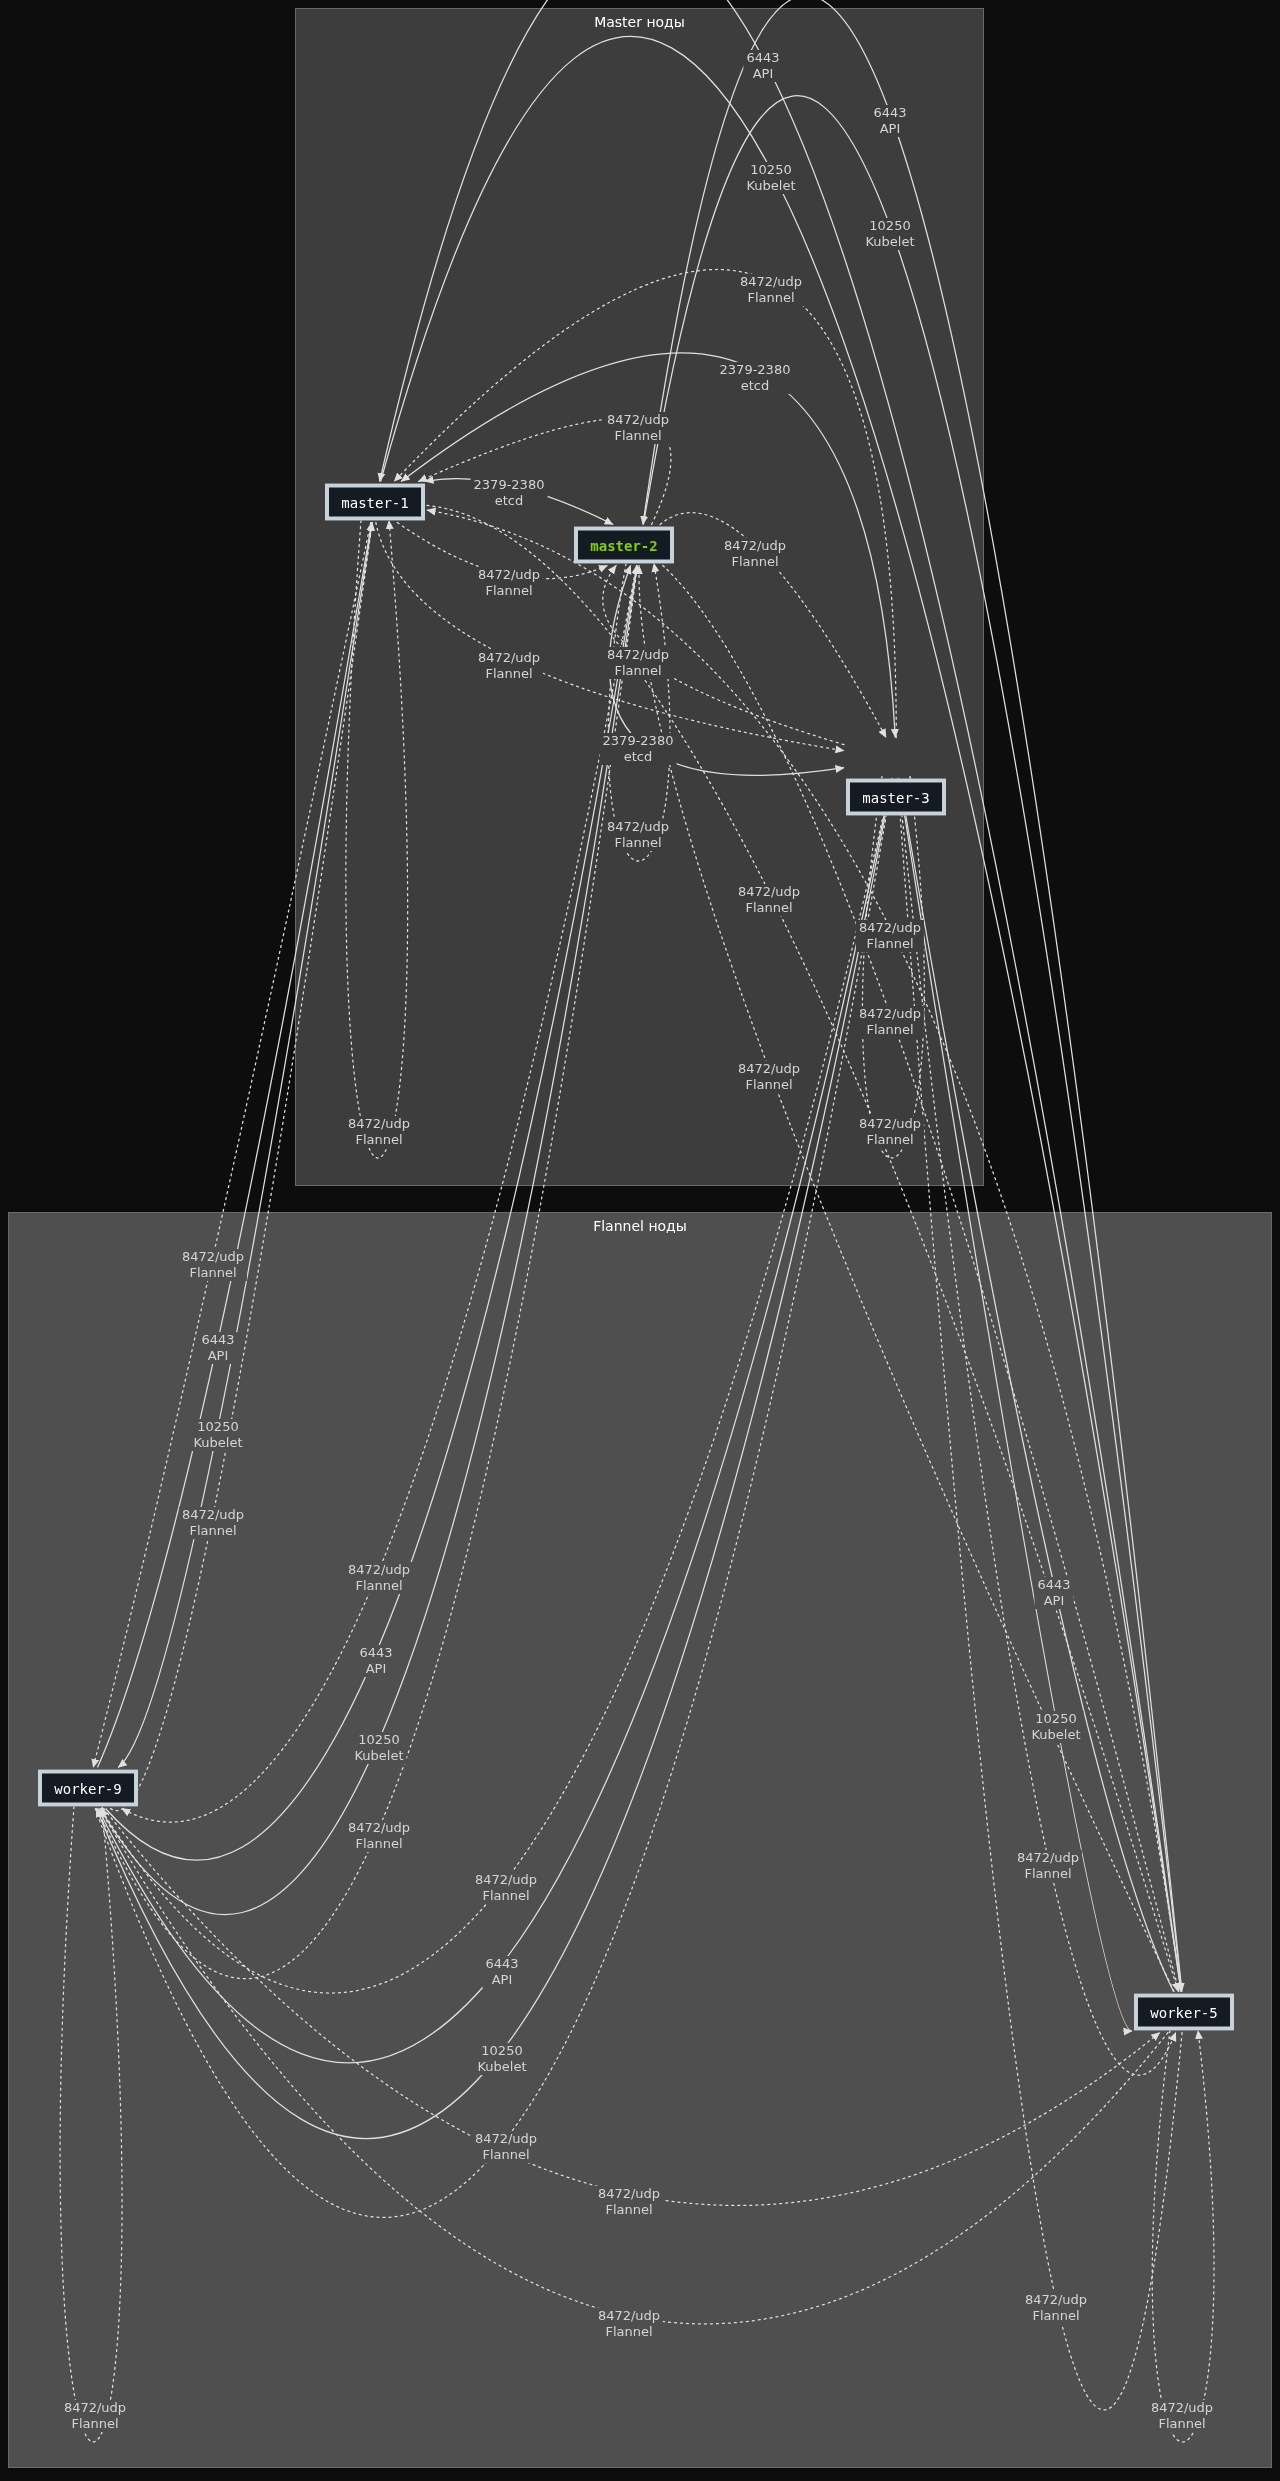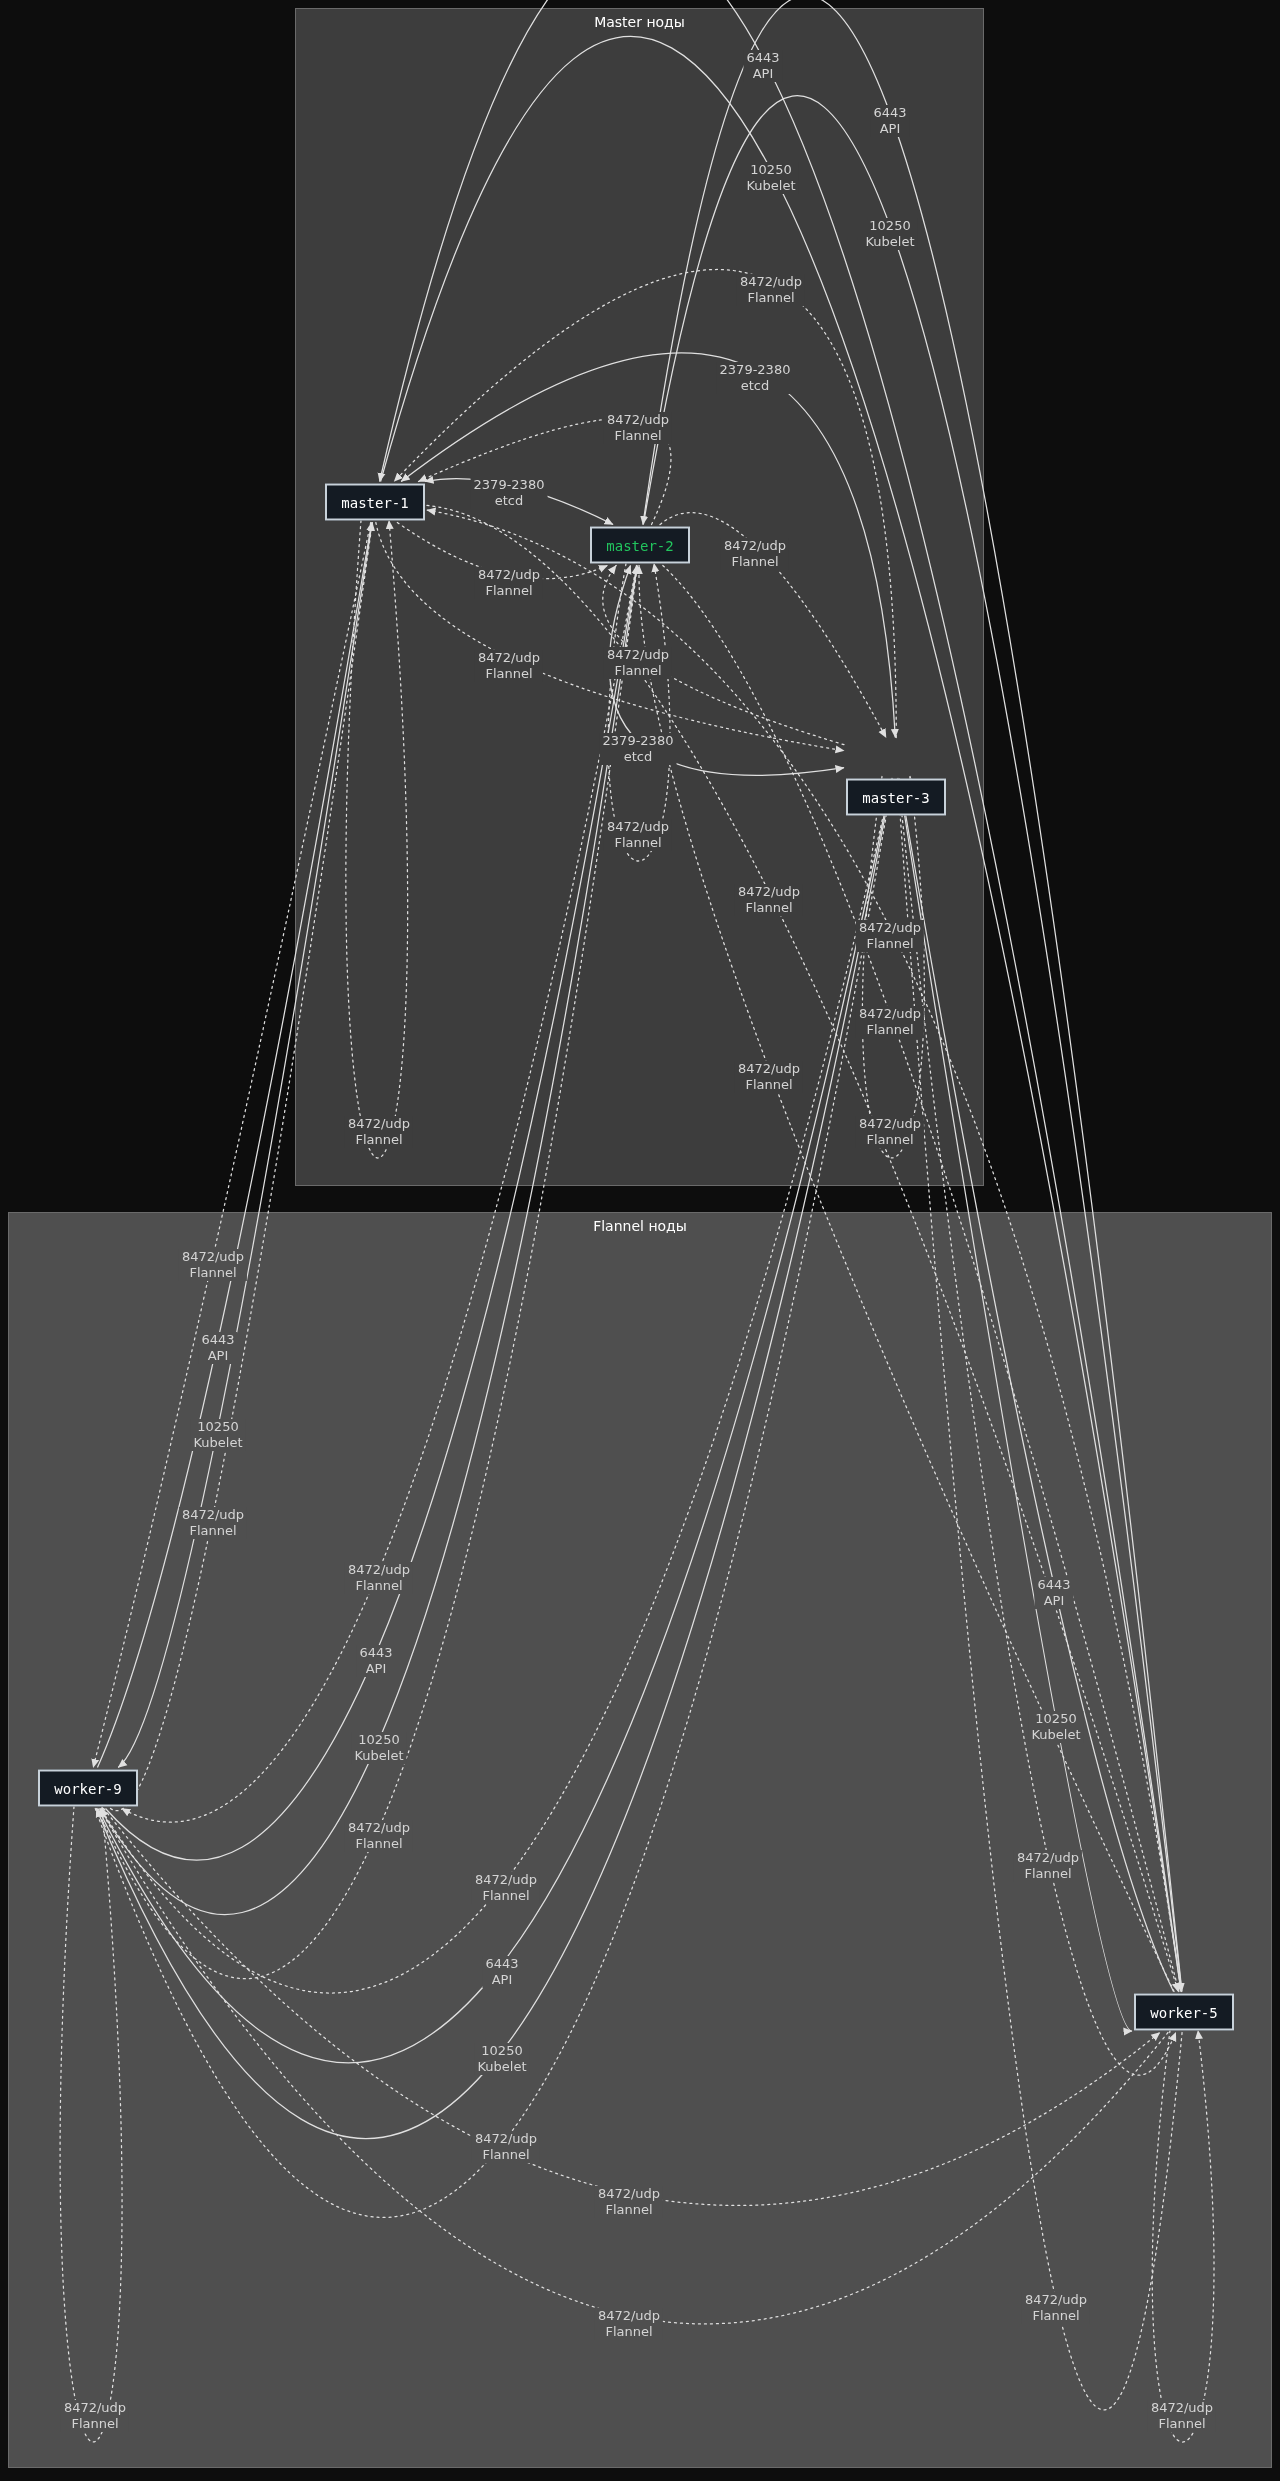--- a/index.html
+++ b/index.html
@@ -18,21 +18,21 @@
   }
   .edge-label {
     position: absolute; transform: translate(-50%,-50%);
     text-align: center; font-size: 13px; line-height: 16px;
     padding: 0 3px; white-space: nowrap; margin-top: 8px;
   }
   .edge-label span { display: block; }
   .node {
     position: absolute; transform: translate(-50%,-50%);
     width: 100px; height: 37px;
-    border: 2px solid #c2410c;
+    border: 4px solid #c2410c;
     font-family: "DejaVu Sans Mono", "Liberation Mono", monospace;
     font-size: 14px;
     display: flex; align-items: center; justify-content: center;
   }
 </style>
 </head>
 <body>
 
 <div class="canvas" style="background: rgb(13, 13, 13);">
   <div id="cluster-layer" class="layer">
@@ -247,18 +247,18 @@
         <span>8472/udp</span>
         <span>Flannel</span>
       </div>
       <div class="edge-label" style="left: 1182px; top: 2408px; background: rgb(79, 79, 79); color: rgb(212, 212, 212);">
         <span>8472/udp</span>
         <span>Flannel</span>
       </div>
     </div>
   <div id="node-layer" class="layer">
       <div class="node" style="left: 375px; top: 502px; background: rgb(20, 27, 35); border-color: rgb(200, 210, 218); color: rgb(255, 255, 255);">master-1</div>
-      <div class="node" style="left: 640px; top: 545px; background: rgb(20, 27, 35); border-color: rgb(200, 210, 218); color: #22c55e;">master-2</div>
+      <div class="node" style="left: 624px; top: 545px; background: rgb(20, 27, 35); border-color: rgb(200, 210, 218); color: #84cc16; font-weight: bold;">master-2</div>
       <div class="node" style="left: 896px; top: 758px; background: rgb(20, 27, 35); border-color: rgb(200, 210, 218); color: rgb(255, 255, 255); margin-top: 39px;">master-3</div>
       <div class="node" style="left: 88px; top: 1788px; background: rgb(20, 27, 35); border-color: rgb(200, 210, 218); color: rgb(255, 255, 255);">worker-9</div>
       <div class="node" style="left: 1184px; top: 2012px; background: rgb(20, 27, 35); border-color: rgb(200, 210, 218); color: rgb(255, 255, 255);">worker-5</div>
     </div>
 </div>
 
 </body></html>

